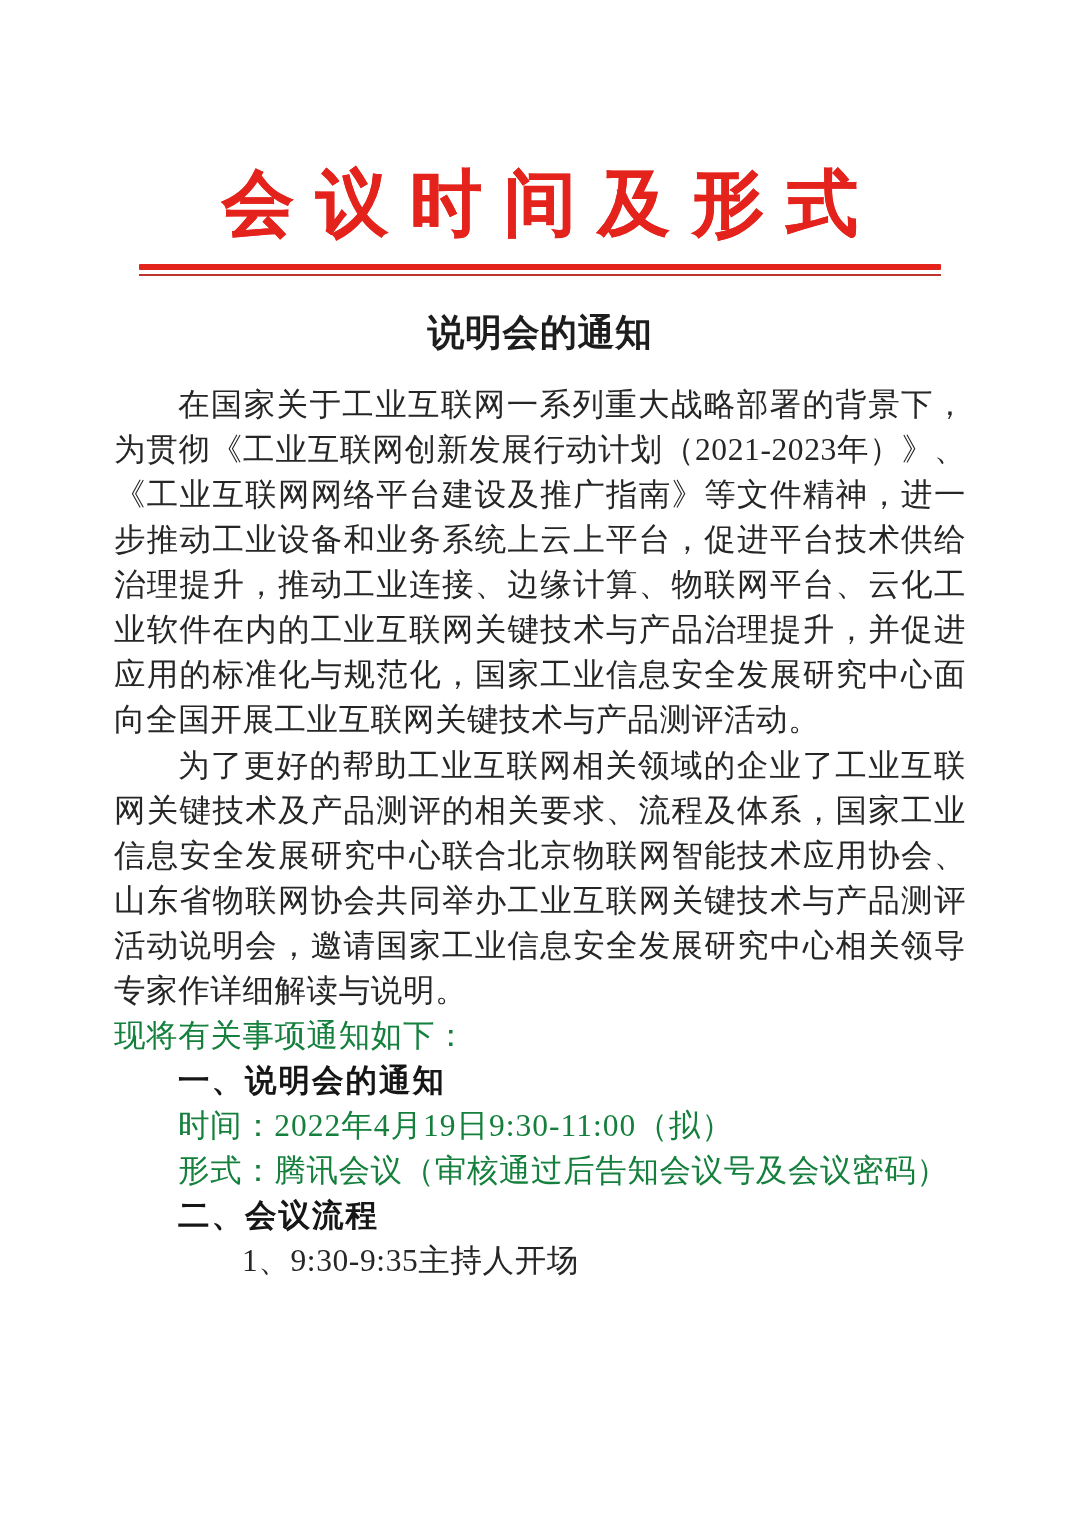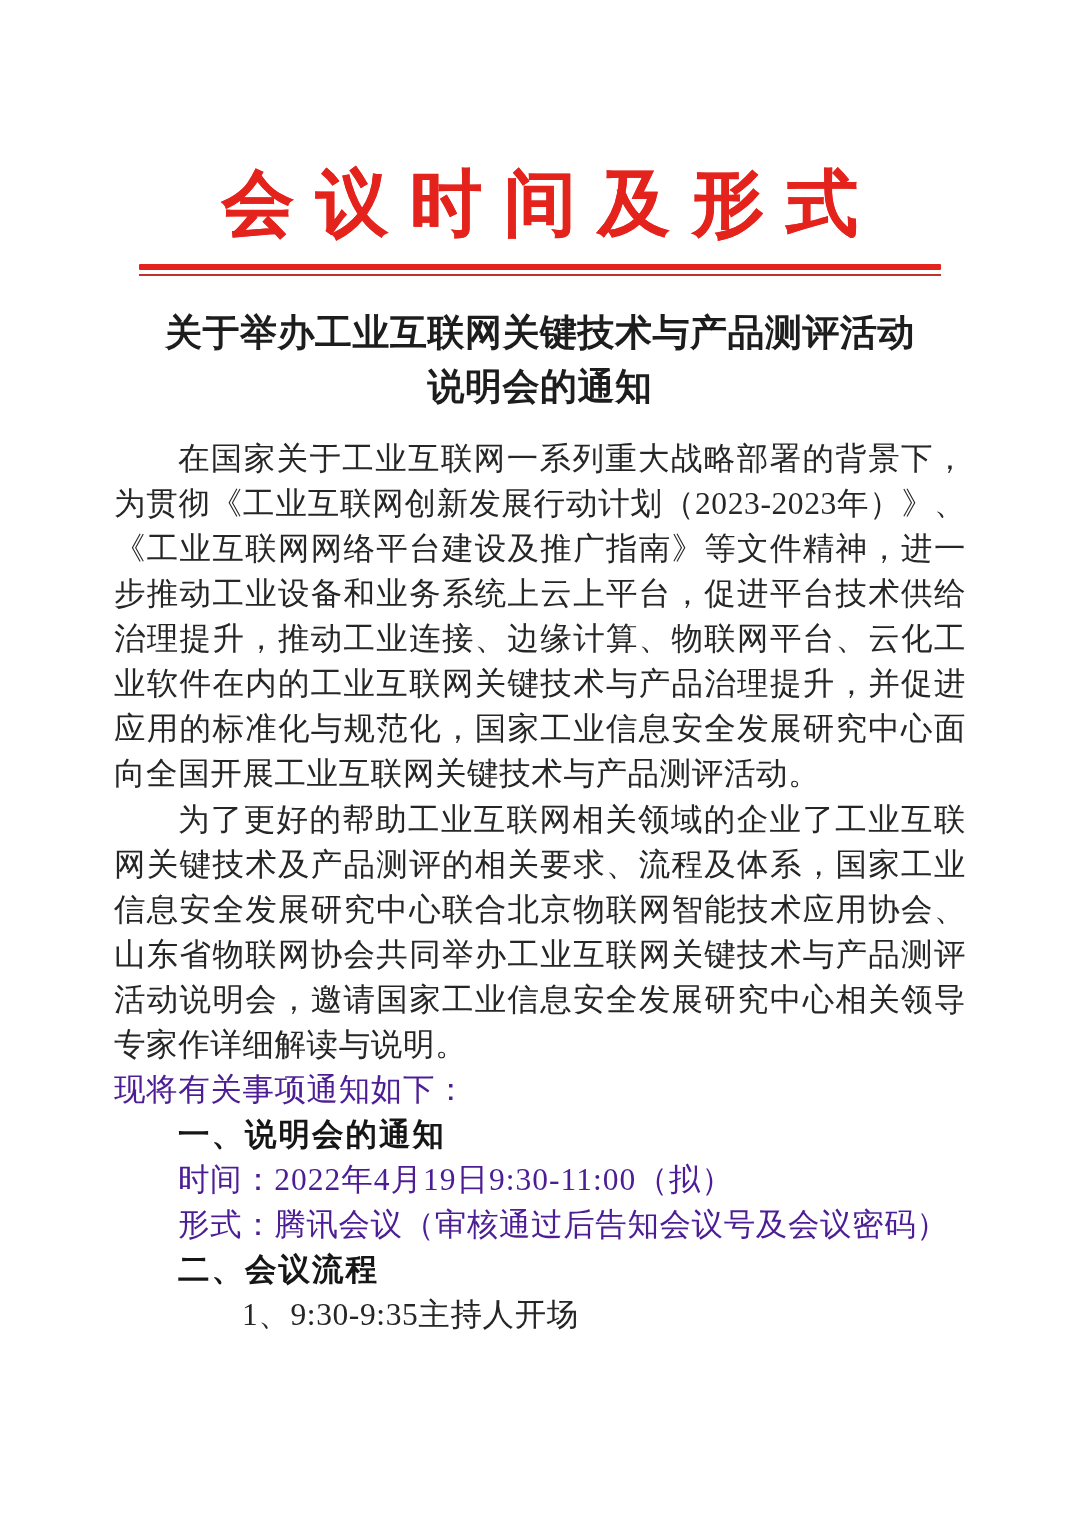--- a/index.html
+++ b/index.html
@@ -99,21 +99,21 @@
     text-indent: 64px;
     color: #161616;
     margin: 0;
   }
 
   .plain-line {
     font-size: 31.5px;
     line-height: 45px;
     letter-spacing: 0.6px;
     text-indent: 64px;
-    color: #4c1d95;
+    color: #15803d;
     margin: 0;
     white-space: nowrap;
   }
   .plain-line.no-indent {
     text-indent: 0;
   }
   .strong-inline {
     font-weight: 400;
     letter-spacing: 1px;
   }
@@ -141,27 +141,26 @@
     <div class="masthead-title">会议时间及形式</div>
   </div>
 
   <div class="rule-wrap">
     <div class="rule-thick"></div>
     <div class="rule-gap"></div>
     <div class="rule-thin"></div>
   </div>
 
   <div class="doc-title">
-    <div>关于举办工业互联网关键技术与产品测评活动</div>
     <div>说明会的通知</div>
   </div>
 
   <div class="body-wrap">
 
-    <p class="para">在国家关于工业互联网一系列重大战略部署的背景下，为贯彻《工业互联网创新发展行动计划（2023-2023年）》、《工业互联网网络平台建设及推广指南》等文件精神，进一步推动工业设备和业务系统上云上平台，促进平台技术供给治理提升，推动工业连接、边缘计算、物联网平台、云化工业软件在内的工业互联网关键技术与产品治理提升，并促进应用的标准化与规范化，国家工业信息安全发展研究中心面向全国开展工业互联网关键技术与产品测评活动。</p>
+    <p class="para">在国家关于工业互联网一系列重大战略部署的背景下，为贯彻《工业互联网创新发展行动计划（2021-2023年）》、《工业互联网网络平台建设及推广指南》等文件精神，进一步推动工业设备和业务系统上云上平台，促进平台技术供给治理提升，推动工业连接、边缘计算、物联网平台、云化工业软件在内的工业互联网关键技术与产品治理提升，并促进应用的标准化与规范化，国家工业信息安全发展研究中心面向全国开展工业互联网关键技术与产品测评活动。</p>
 
     <p class="para">为了更好的帮助工业互联网相关领域的企业了工业互联网关键技术及产品测评的相关要求、流程及体系，国家工业信息安全发展研究中心联合北京物联网智能技术应用协会、山东省物联网协会共同举办工业互联网关键技术与产品测评活动说明会，邀请国家工业信息安全发展研究中心相关领导专家作详细解读与说明。</p>
 
     <p class="plain-line no-indent">现将有关事项通知如下：</p>
 
     <p class="section-head">一、说明会的通知</p>
 
     <p class="plain-line"><span>时间：</span><span class="strong-inline">2022年4月19日9:30-11:00（拟）</span></p>
 
     <p class="plain-line"><span>形式：</span><span>腾讯会议（审核通过后告知会议号及会议密码）</span></p>

